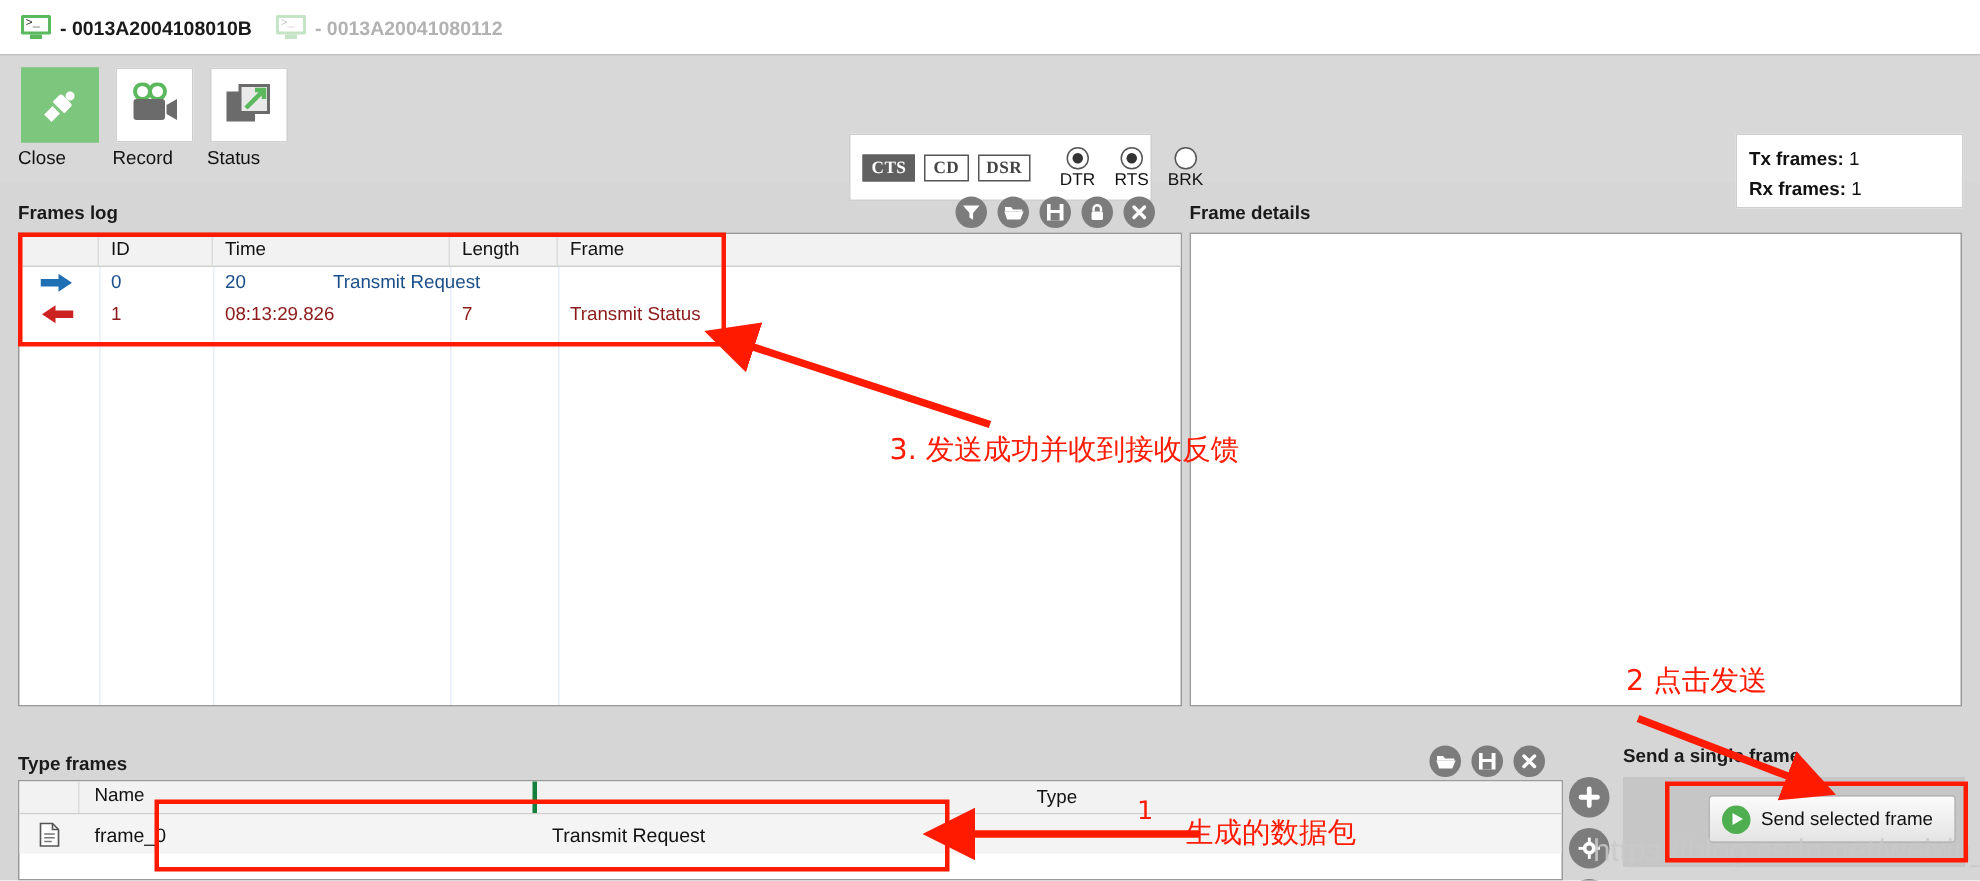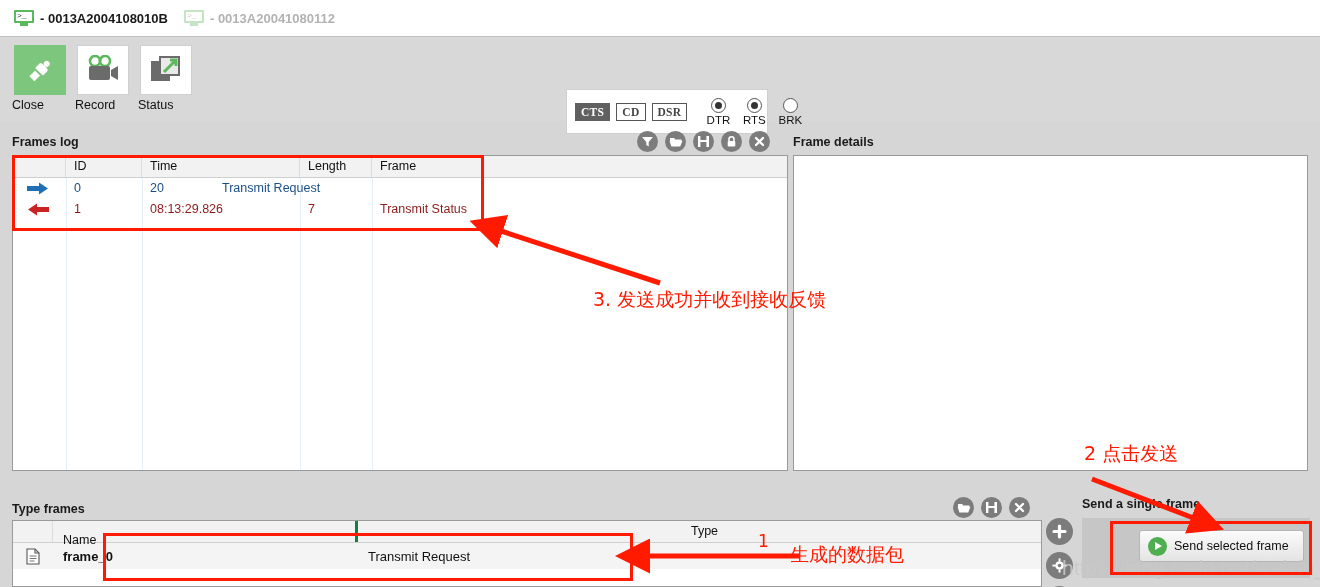--- a/index.html
+++ b/index.html
@@ -124,25 +124,25 @@
   
   .send-area {
     position: absolute; left: 12px; top: 520px; width: 1030px; height: 67px;
     background: #ffffff; border: 1px solid #9a9a9a;
   }
   .send-head-row {
     display: flex; height: 22px; background: #f2f2f2; border-bottom: 1px solid #cfcfcf;
     font-size: 12.5px; color: #111;
   }
   .s-icon { width: 40px; border-right: 1px solid #dcdcdc; }
-  .s-name { width: 305px; border-right: 3px solid #15803d; padding-left: 10px; padding-top: 12px; }
+  .s-name { width: 305px; border-right: 3px solid #15803d; padding-left: 10px; padding-top: 2px; }
   .s-type { flex: 1; padding-left: 10px; padding-top: 3px; text-align: center; }
   .send-row { display: flex; height: 26px; align-items: center; background: #f4f4f4; font-size: 13px; color: #111; }
   .send-row .cell-icon { width: 40px; display: flex; justify-content: center; }
-  .send-row .cell-name { width: 305px; padding-left: 10px; font-weight: bold; }
+  .send-row .cell-name { width: 305px; padding-left: 10px; }
   .send-row .cell-type { flex: 1; padding-left: 10px; }
 
   .side-tools { position: absolute; left: 1046px; top: 518px; width: 30px; }
   .side-circ {
     width: 27px; height: 27px; border-radius: 50%; background: #7c7c7c;
     display: flex; align-items: center; justify-content: center; margin-bottom: 7px; cursor: pointer;
   }
 
   .single-frame-label {
     position: absolute; left: 1082px; top: 497px; font-size: 12.5px; font-weight: bold; color: #1a1a1a;
@@ -261,20 +261,30 @@
           <div class="radio-dot filled"></div>
           <div class="radio-label">RTS</div>
         </div>
         <div class="radio-item">
           <div class="radio-dot"></div>
           <div class="radio-label">BRK</div>
         </div>
       </div>
     </div>
 
+    <div class="counters">
+      <div class="counter-line">
+        <b>Tx frames:</b>
+        <span>1</span>
+      </div>
+      <div class="counter-line">
+        <b>Rx frames:</b>
+        <span>1</span>
+      </div>
+    </div>
   </div>
 
   <div class="panel-head" style="left:12px; top:129px;">
     <span class="panel-title">Frames log</span>
   </div>
 
   <div class="panel-head" style="left:637px; top:128px;">
     <div class="circ-icons">
       <div class="circ">
         <svg width="13" height="13" viewBox="0 0 13 13">

